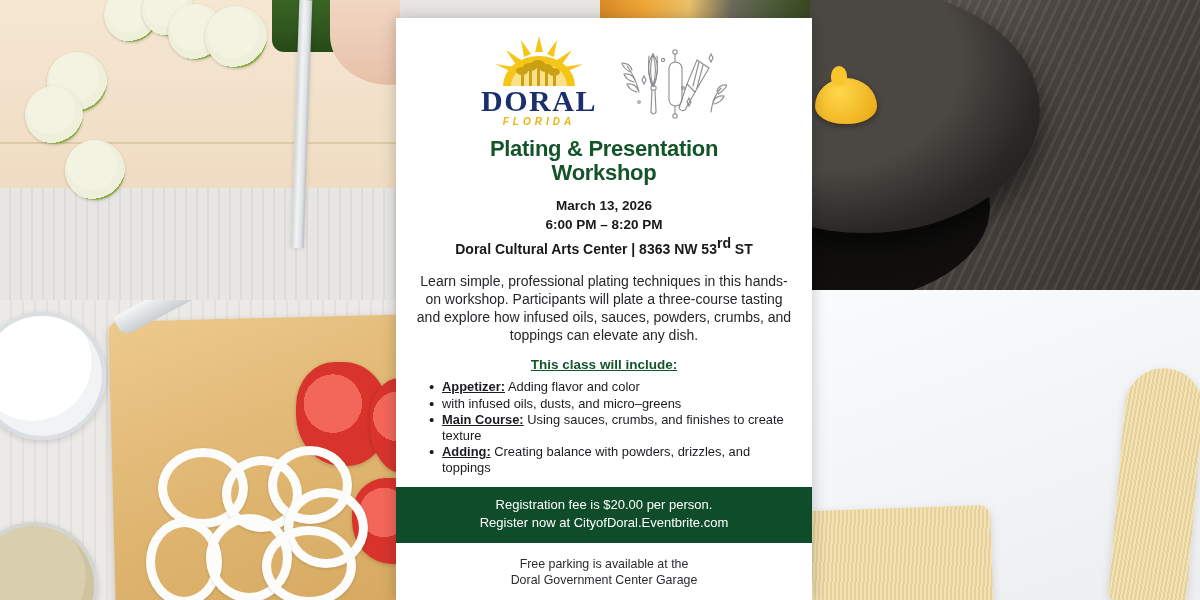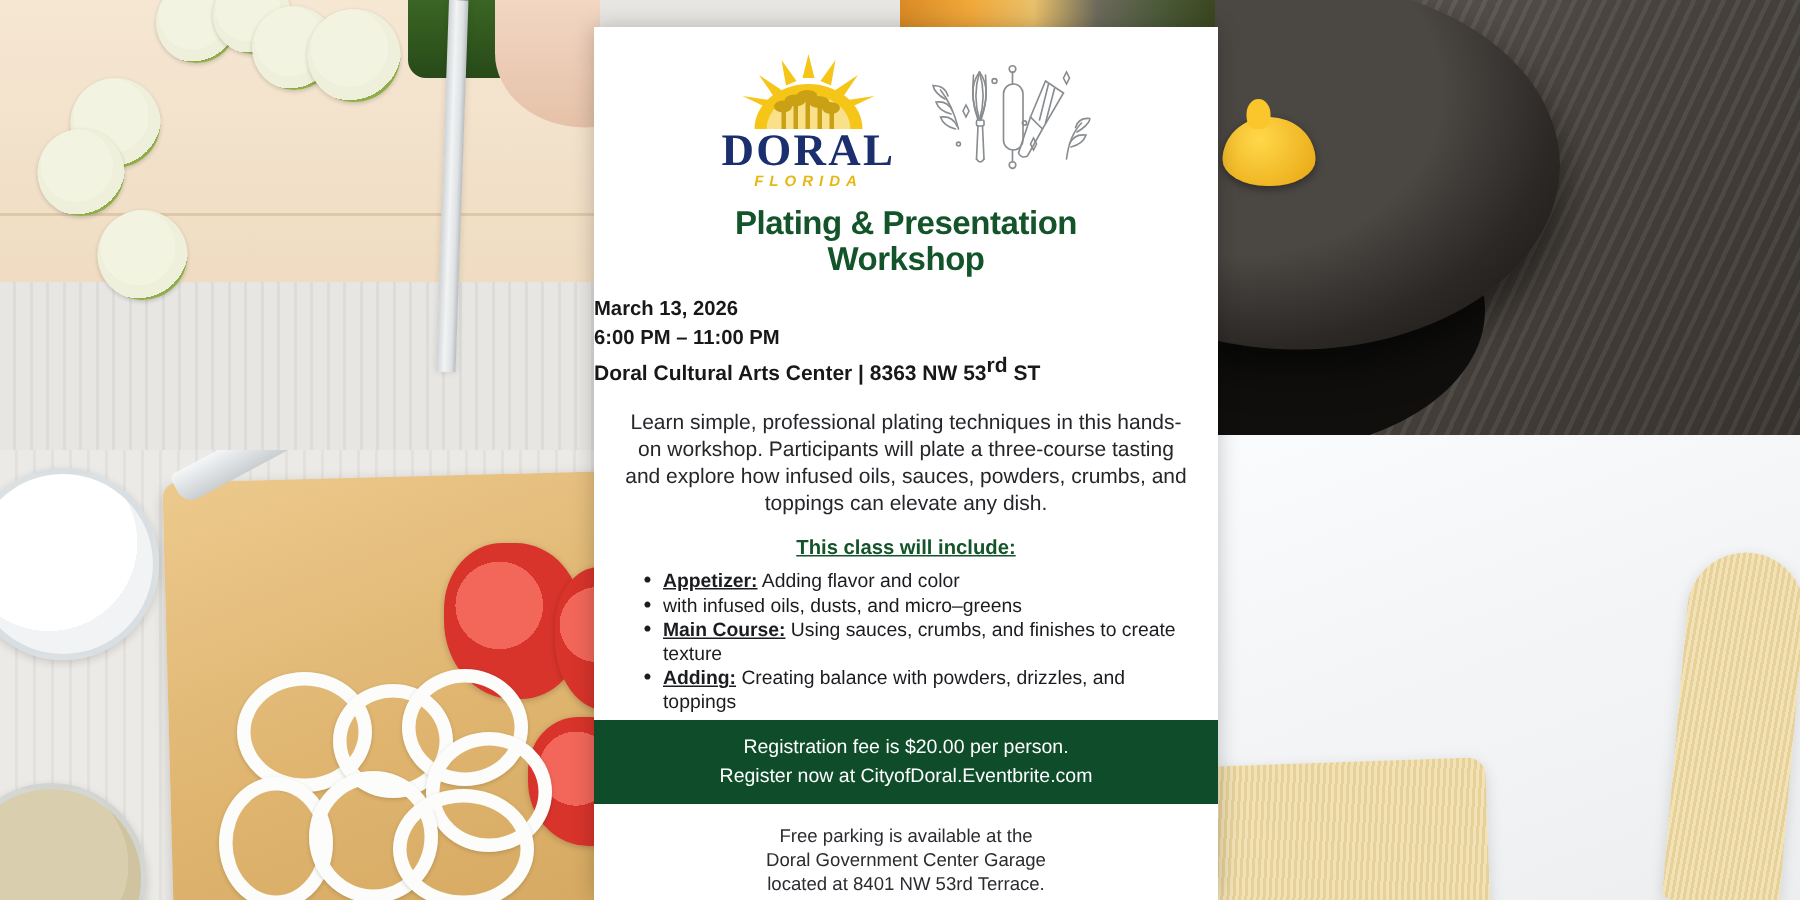--- a/index.html
+++ b/index.html
@@ -93,35 +93,35 @@
   .bamboo-1{left:-8px;top:218px;width:190px;height:110px;border-radius:12px;
     transform:rotate(-2deg);}
   .bamboo-2{left:308px;top:78px;width:78px;height:235px;
     border-radius:40px 40px 6px 6px;transform:rotate(5deg);}
 
   
   .card{position:absolute;left:396px;top:18px;width:416px;height:582px;
     background:#ffffff;box-shadow:0 0 14px rgba(0,0,0,.22);
     display:flex;flex-direction:column;}
 
-  .logo-row{display:flex;justify-content:center;gap:20px;
+  .logo-row{display:flex;align-items:center;justify-content:center;gap:20px;
     padding:18px 0 4px;}
   .doral-logo{display:flex;flex-direction:column;align-items:center;}
   .sun{width:96px;height:52px;position:relative;}
   .doral-word{font-family:"Liberation Serif",serif;font-weight:bold;
     font-size:30px;letter-spacing:1.5px;color:#1b2f6e;line-height:1;margin-top:-2px;}
   .florida-word{font-family:"Liberation Sans",sans-serif;font-weight:bold;
     font-size:10px;letter-spacing:4px;color:#e8b713;margin-top:0;font-style:italic;}
   .utensil-art{width:110px;height:80px;}
 
   .title{
     color:#14542a;font-weight:bold;font-size:22px;line-height:1.08;
     text-align:center;margin:6px 14px 0;letter-spacing:-.3px;}
 
-  .when{margin-top:11px;color:#18181a;font-weight:bold;
+  .when{margin-top:11px;text-align:center;color:#18181a;font-weight:bold;
     font-size:13.5px;line-height:1.42;}
   .when .venue{font-size:14px;}
   .when sup{font-size:14px;vertical-align:super;}
 
   .intro{margin:14px 18px 0;text-align:center;color:#25262a;
     font-size:14px;line-height:1.27;}
 
   .include-head{margin-top:13px;text-align:center;color:#14542a;
     font-weight:bold;font-size:13.5px;text-decoration:underline;}
 
@@ -274,21 +274,21 @@
       </div>
     </div>
 
     <div class="title">
       <div>Plating &amp; Presentation</div>
       <div>Workshop</div>
     </div>
 
     <div class="when">
       <div>March 13, 2026</div>
-      <div>6:00 PM – 11:00 PM</div>
+      <div>6:00 PM – 8:20 PM</div>
       <div class="venue"><span>Doral Cultural Arts Center | 8363 NW 53</span><sup>rd</sup><span> ST</span></div>
     </div>
 
     <div class="intro">Learn simple, professional plating techniques in this hands-on workshop. Participants will plate a three-course tasting and explore how infused oils, sauces, powders, crumbs, and toppings can elevate any dish.</div>
 
     <div class="include-head">This class will include:</div>
 
     <ul class="bullets">
       <li class="b"><b>Appetizer:</b><span> Adding flavor and color</span></li>
       <li class="b"><span>with infused oils, dusts, and micro–greens</span></li>
@@ -297,17 +297,16 @@
     </ul>
 
     <div class="feebar">
       <div>Registration fee is $20.00 per person.</div>
       <div>Register now at CityofDoral.Eventbrite.com</div>
     </div>
 
     <div class="parking">
       <div>Free parking is available at the</div>
       <div>Doral Government Center Garage</div>
-      <div>located at 8401 NW 53rd Terrace.</div>
     </div>
 
   </div>
 </div>
 
 </body></html>

